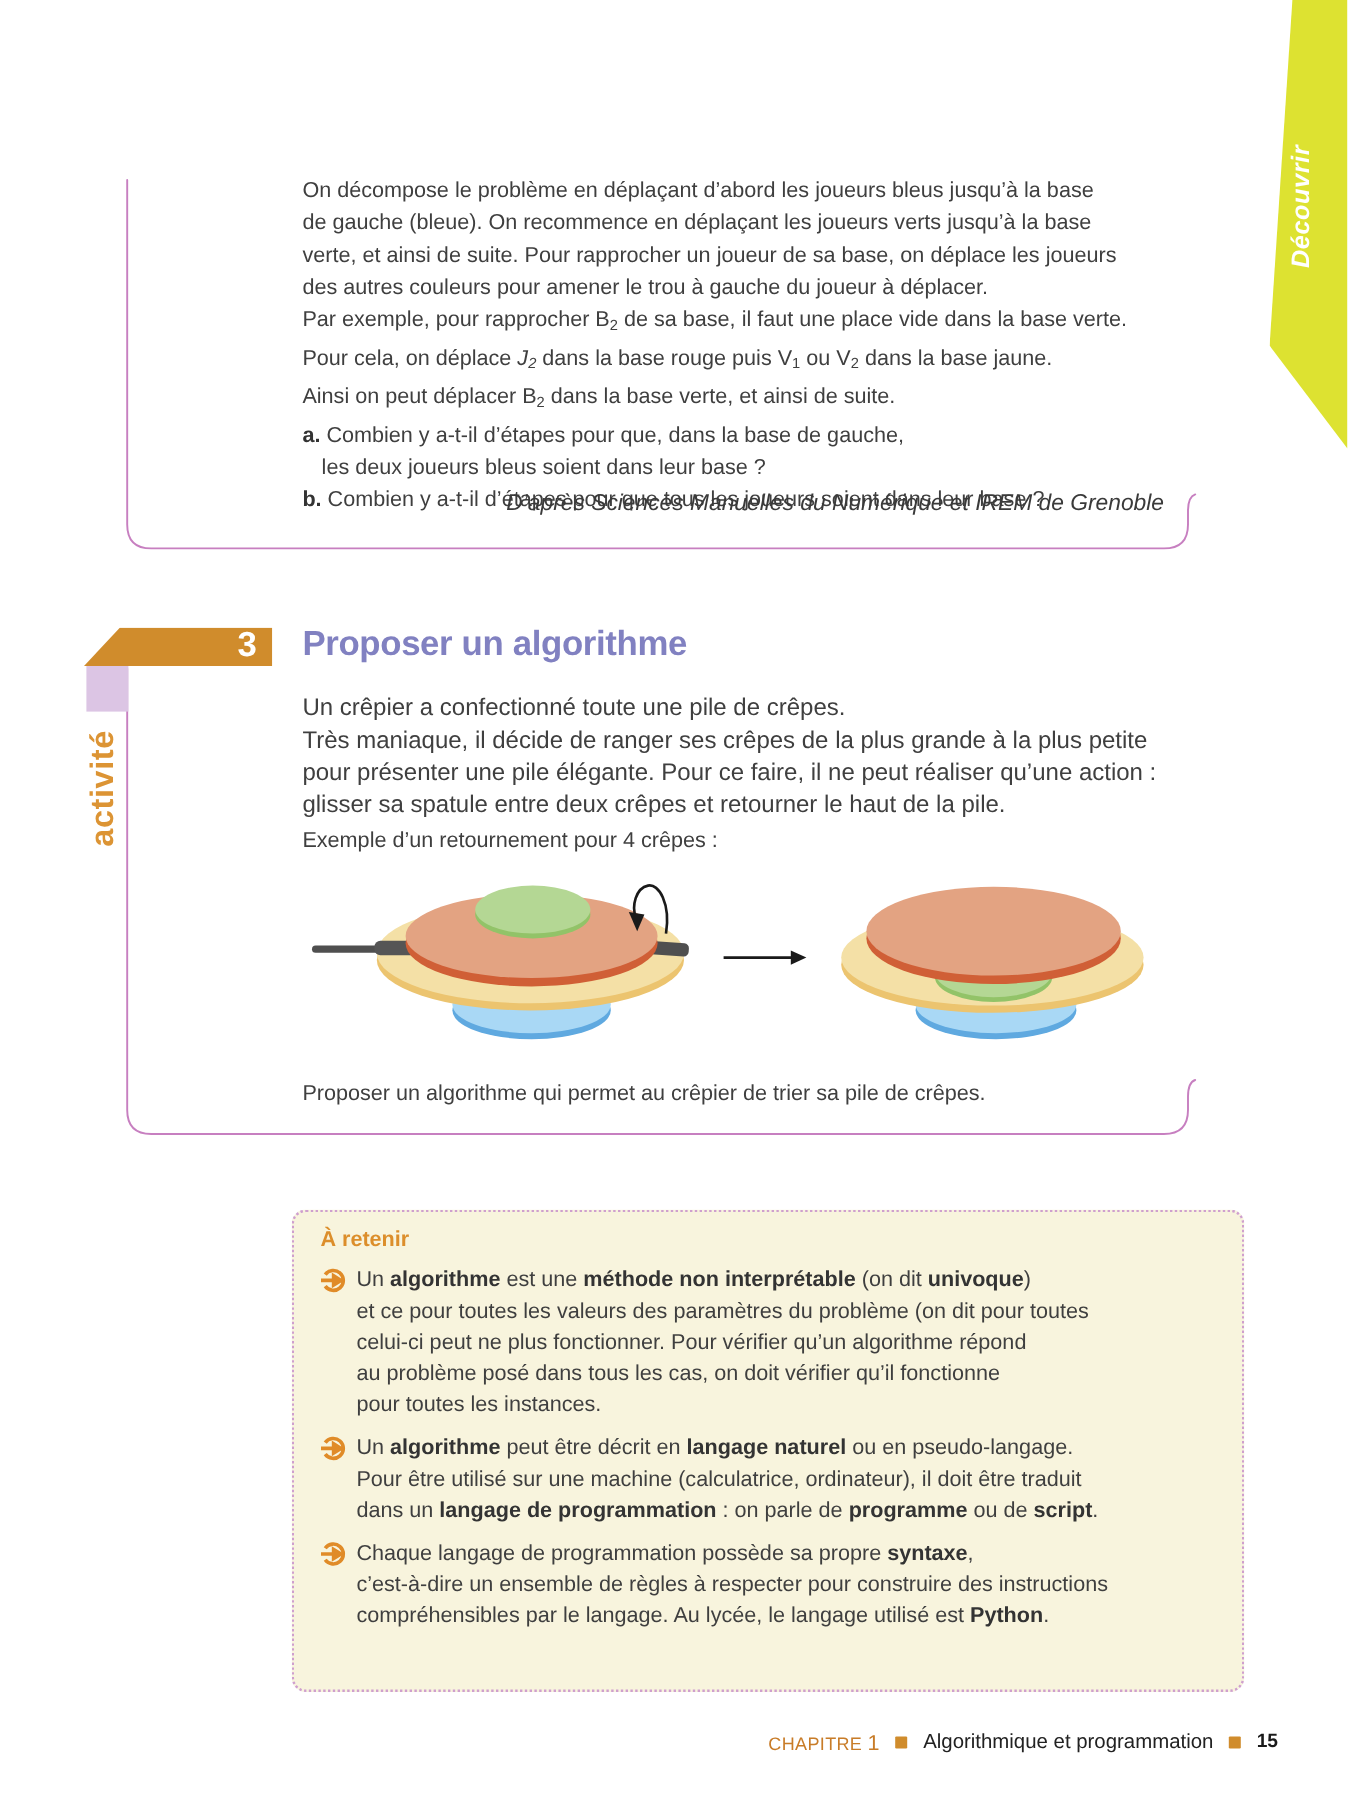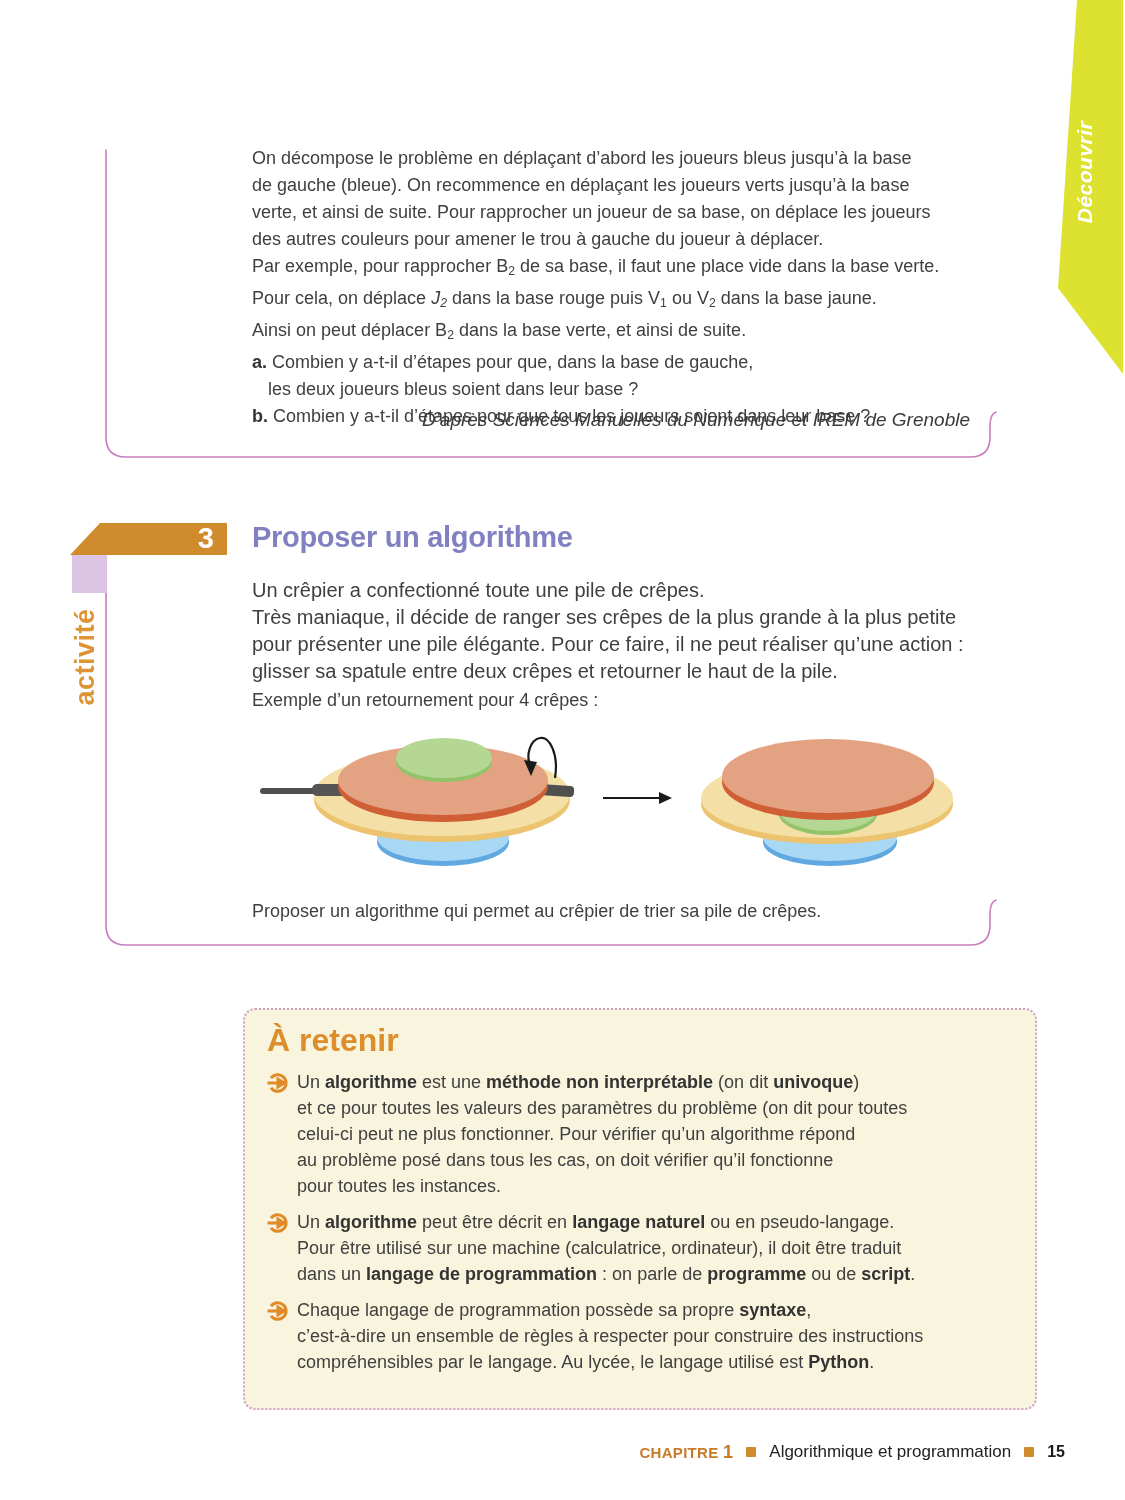--- a/index.html
+++ b/index.html
@@ -71,32 +71,32 @@
     font-size:18px;
   }
   .illu{position:absolute; left:240px; top:715px;}
   
   .retenir{
     position:absolute; left:243px; top:1008px; width:794px; height:402px;
     background:#f8f4dd; border:2px dotted #cf9fce; border-radius:12px;
     box-sizing:border-box; padding:10px 24px 0 22px;
   }
   .retenir-title{
-    color:#dc8e2b; font-weight:bold; font-size:32px; margin:2px 0 4px 0;
+    color:#dc8e2b; font-weight:bold; font-size:18px; margin:2px 0 4px 0;
   }
   .bullet-row{display:flex; margin-top:10px;}
   .bullet-icon{flex:0 0 30px; padding-top:3px;}
   .bullet-text{font-size:18px; line-height:26px;}
   
   .footer{
     position:absolute; top:1440px; right:60px; height:24px;
     display:flex; align-items:center; gap:13px;
     font-size:17px; color:#222;
   }
-  .chap{color:#c87c28; font-weight:bold; font-size:15px; letter-spacing:.3px;}
+  .chap{color:#c87c28; font-weight:normal; font-size:15px; letter-spacing:.3px;}
   .chap .num{font-size:18px;}
   .sq{width:10px; height:10px; background:#d08c2c; border-radius:1px;}
   .pageno{font-weight:bold; font-size:16px; color:#1a1a1a;}
   
   .rl{white-space:nowrap;}
   .bd{font-weight:bold; color:#333;}
   .it{font-style:italic;}
   .sb{font-size:.68em; vertical-align:-.25em;}
 </style>
 </head>

